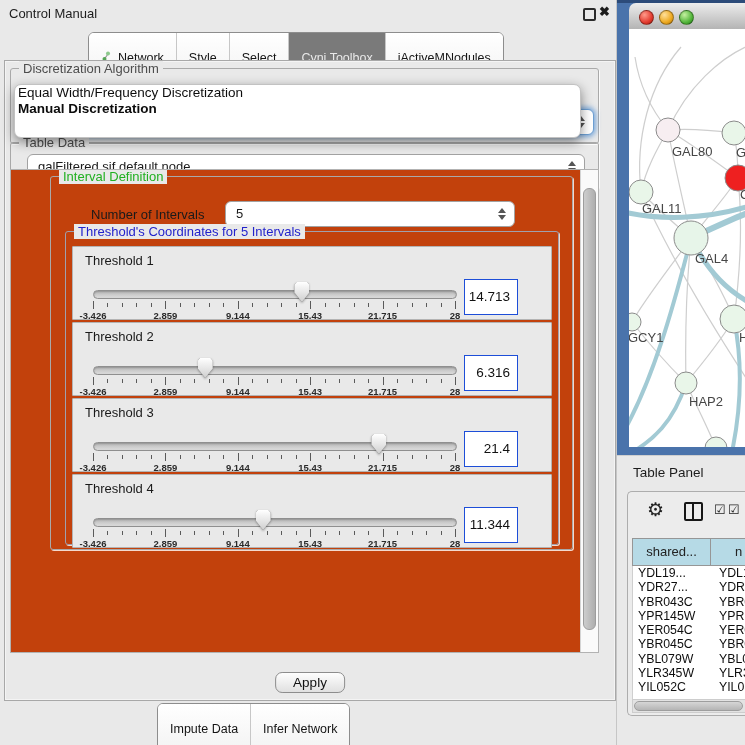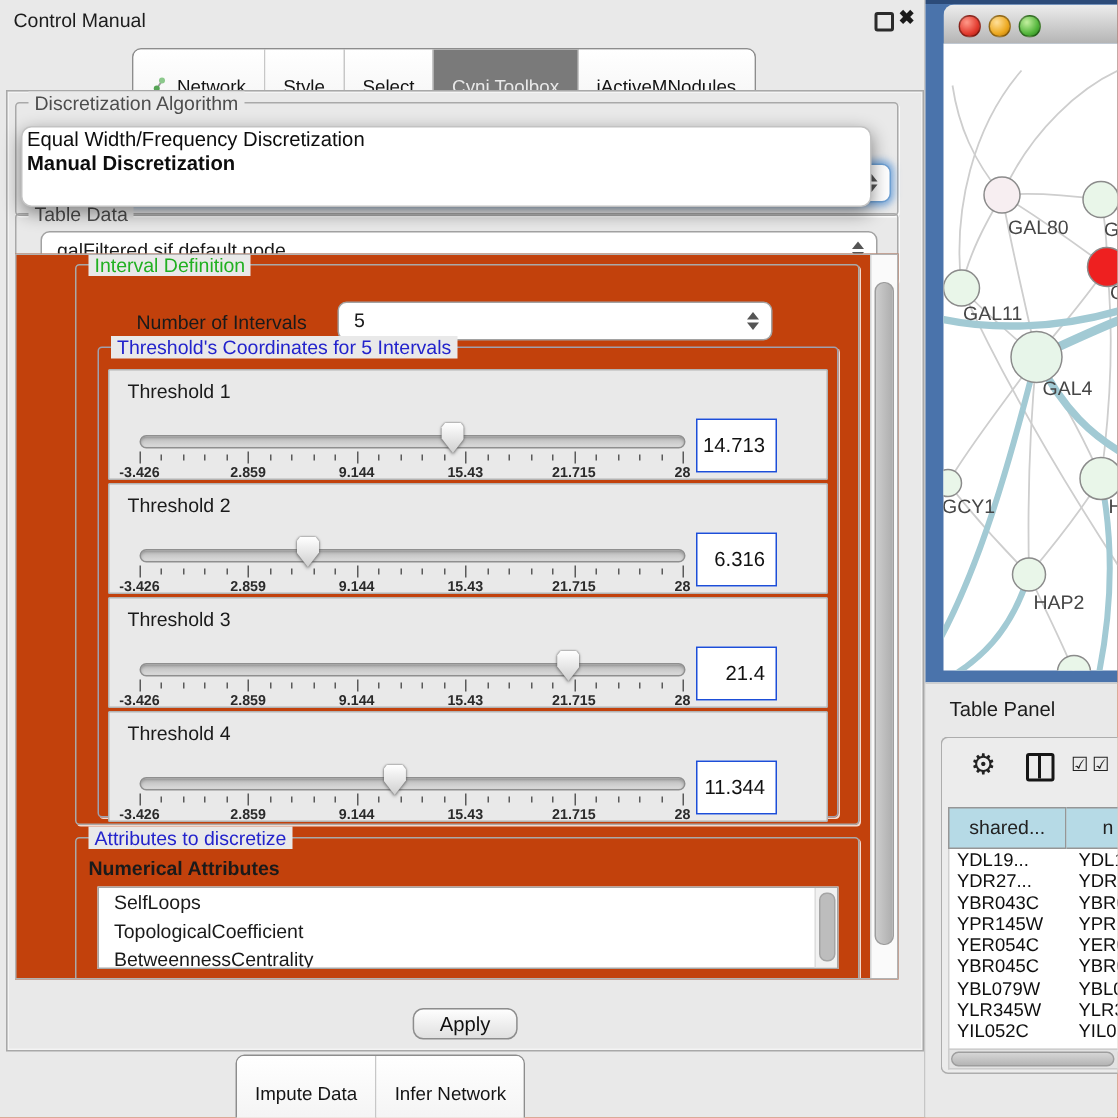--- a/index.html
+++ b/index.html
@@ -351,34 +351,20 @@
                   <span style="left: 100%;">28</span>
                 </div>
                 <div class="vbox">
                   <span>11.344</span>
                 </div>
               </div>
             </div>
         </div>
       </div>
 
-      <div class="group g-attrs">
-        <span class="gtitle blue">Attributes to discretize</span>
-        <span class="attr-label">Numerical Attributes</span>
-        <div class="listbox">
-          <div id="attr-list">
-              <div class="litem">SelfLoops</div>
-              <div class="litem">TopologicalCoefficient</div>
-              <div class="litem">BetweennessCentrality</div>
-            </div>
-          <div class="lscroll">
-              <div class="lthumb"></div>
-            </div>
-        </div>
-      </div>
 
       <div class="vscroll">
           <div class="vthumb"></div>
         </div>
     </div>
 
     <button class="apply">Apply</button>
   </div>
 
   <div class="seg-bar" id="bottom-tabs">

